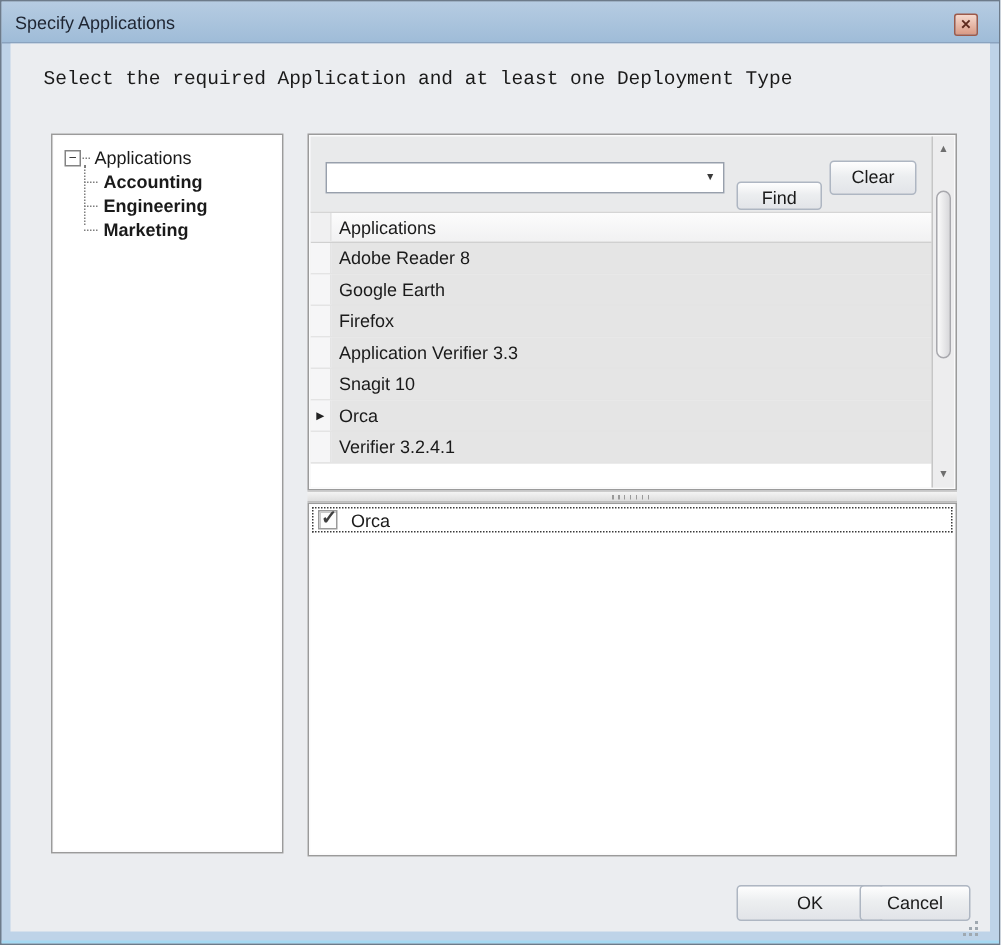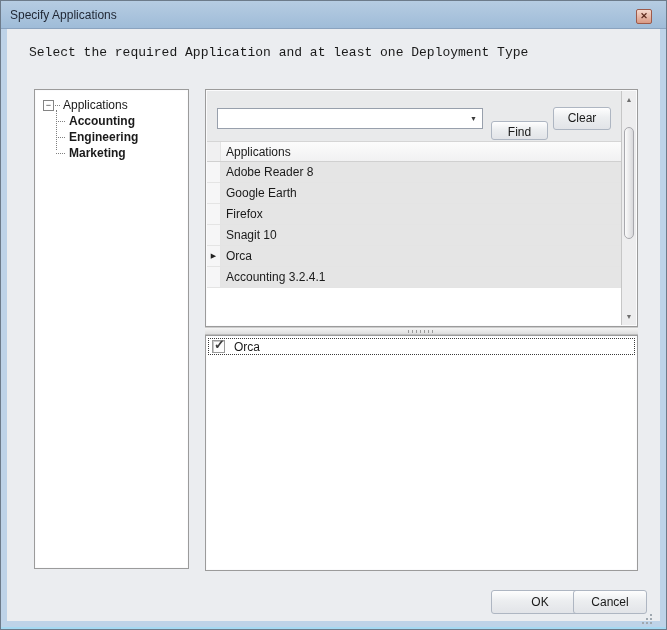--- a/index.html
+++ b/index.html
@@ -220,31 +220,35 @@
         <div class="trow">
           <div class="tind"></div>
           <div class="tcell">Google Earth</div>
         </div>
         <div class="trow">
           <div class="tind"></div>
           <div class="tcell">Firefox</div>
         </div>
         <div class="trow">
           <div class="tind"></div>
+          <div class="tcell">Application Verifier 3.3</div>
+        </div>
+        <div class="trow">
+          <div class="tind"></div>
           <div class="tcell">Snagit 10</div>
         </div>
         <div class="trow">
           <div class="tind">
             <span class="row-pointer">▶</span>
           </div>
           <div class="tcell">Orca</div>
         </div>
         <div class="trow">
           <div class="tind"></div>
-          <div class="tcell">Accounting 3.2.4.1</div>
+          <div class="tcell">Verifier 3.2.4.1</div>
         </div>
       </div>
 
       <div class="vscroll">
         <div class="scroll-arrow up">▲</div>
         <div class="scroll-thumb"></div>
         <div class="scroll-arrow down">▼</div>
       </div>
     </div>
 

